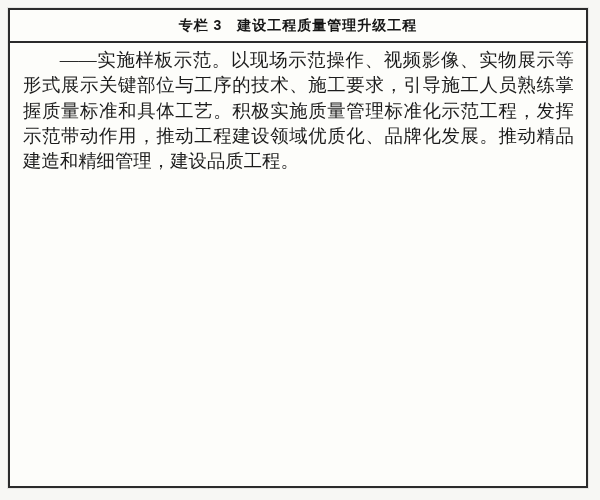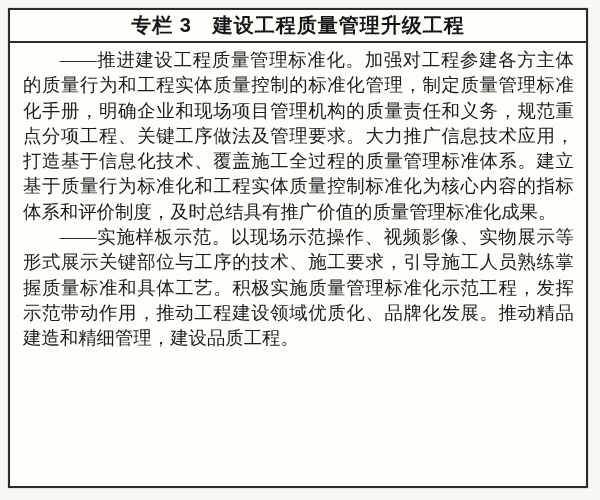--- a/index.html
+++ b/index.html
@@ -24,21 +24,21 @@
     border: 2px solid #2b2b2b;
     background: #fdfdfa;
     box-shadow: 0 0 0 1px rgba(40,40,40,0.08);
   }
   .column-title {
     height: 31px;
     line-height: 31px;
     border-bottom: 2px solid #2b2b2b;
     text-align: center;
     font-weight: bold;
-    font-size: 20px;
+    font-size: 14px;
     letter-spacing: 1px;
     color: #161616;
     font-family: "Liberation Sans", "DejaVu Sans", sans-serif;
     white-space: nowrap;
     overflow: hidden;
   }
   .column-body {
     padding: 5px 12px 0 13px;
     color: #1c1c1c;
     font-size: 18.4px;
@@ -51,16 +51,15 @@
     padding: 0;
     text-indent: 2em;
   }
 </style>
 </head>
 <body>
 
 <div class="column-box">
   <div class="column-title">专栏 3　建设工程质量管理升级工程</div>
   <div class="column-body">
-    <p>——推进建设工程质量管理标准化。加强对工程参建各方主体的质量行为和工程实体质量控制的标准化管理，制定质量管理标准化手册，明确企业和现场项目管理机构的质量责任和义务，规范重点分项工程、关键工序做法及管理要求。大力推广信息技术应用，打造基于信息化技术、覆盖施工全过程的质量管理标准体系。建立基于质量行为标准化和工程实体质量控制标准化为核心内容的指标体系和评价制度，及时总结具有推广价值的质量管理标准化成果。</p>
     <p>——实施样板示范。以现场示范操作、视频影像、实物展示等形式展示关键部位与工序的技术、施工要求，引导施工人员熟练掌握质量标准和具体工艺。积极实施质量管理标准化示范工程，发挥示范带动作用，推动工程建设领域优质化、品牌化发展。推动精品建造和精细管理，建设品质工程。</p>
   </div>
 </div>
 
 </body></html>

